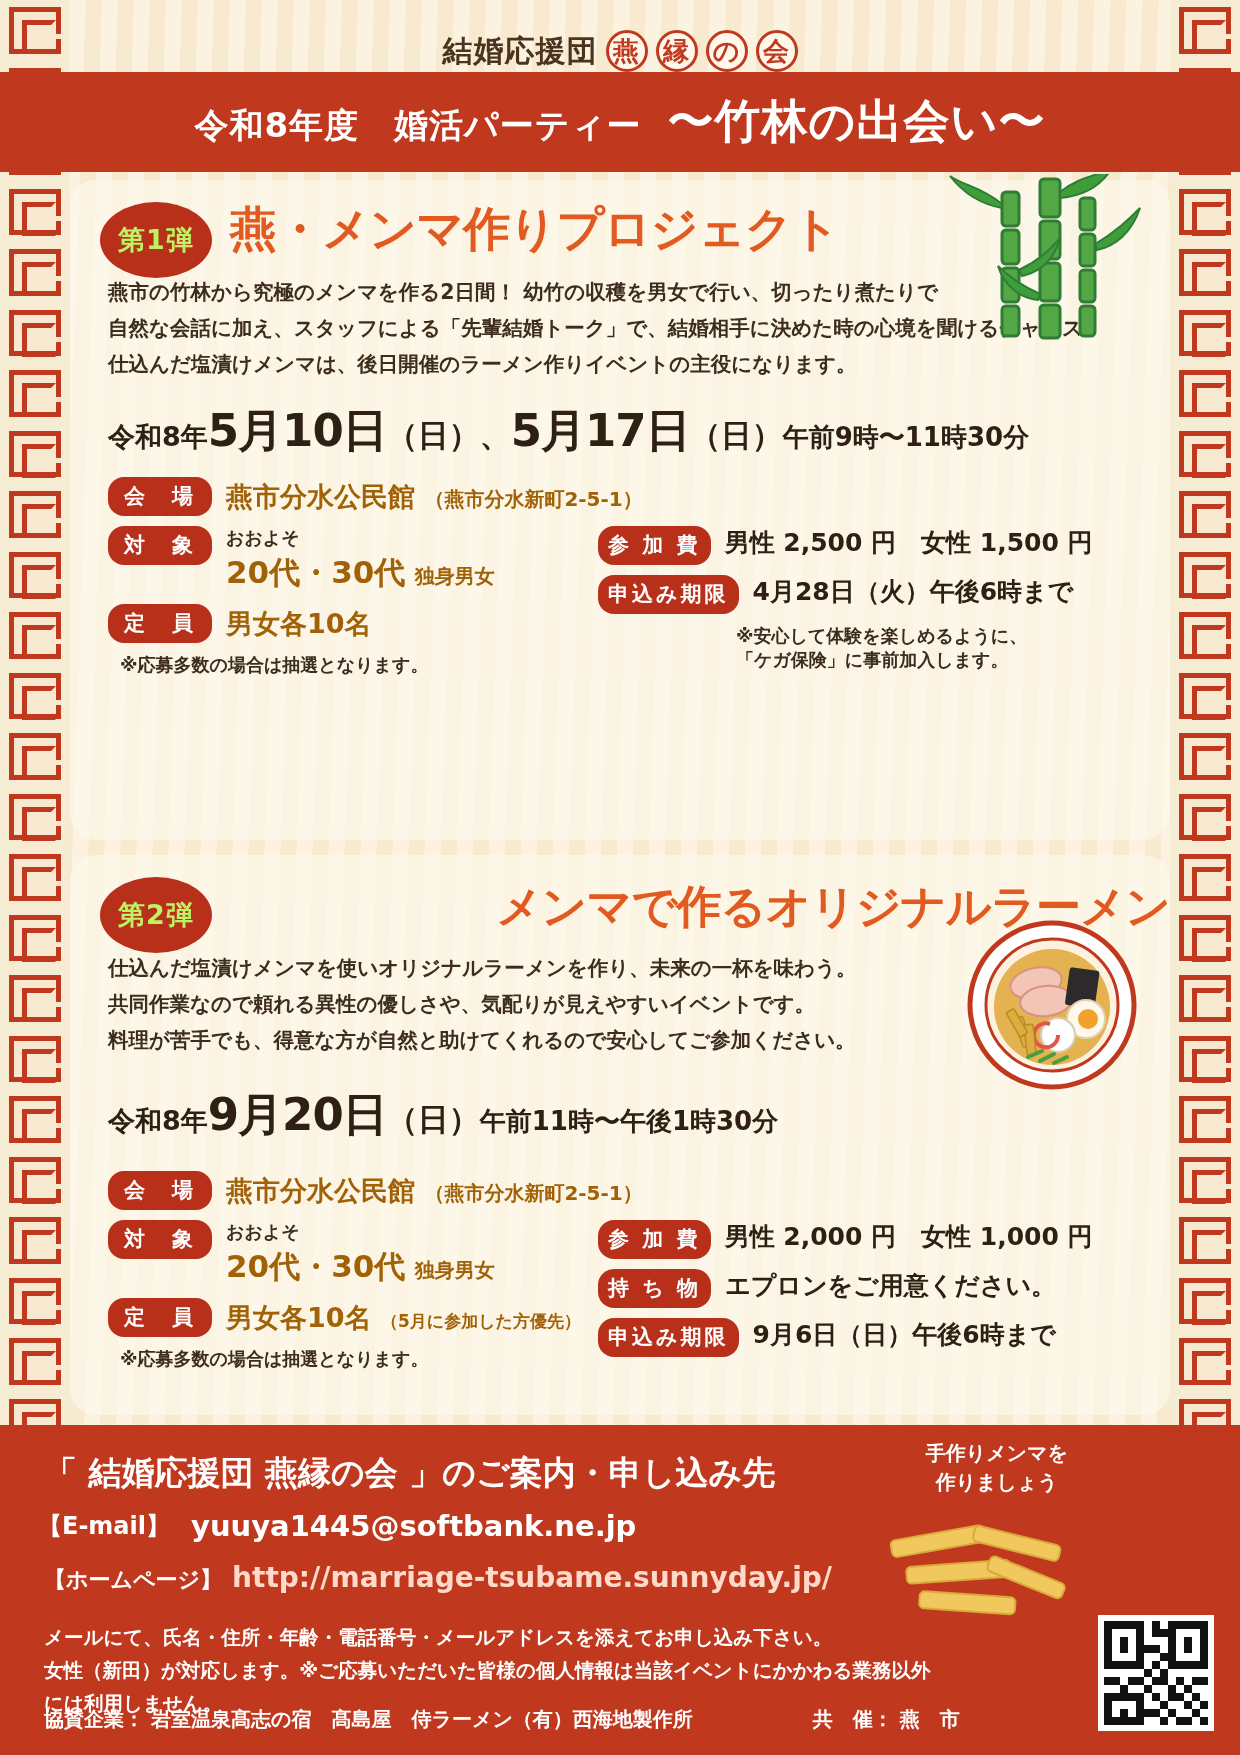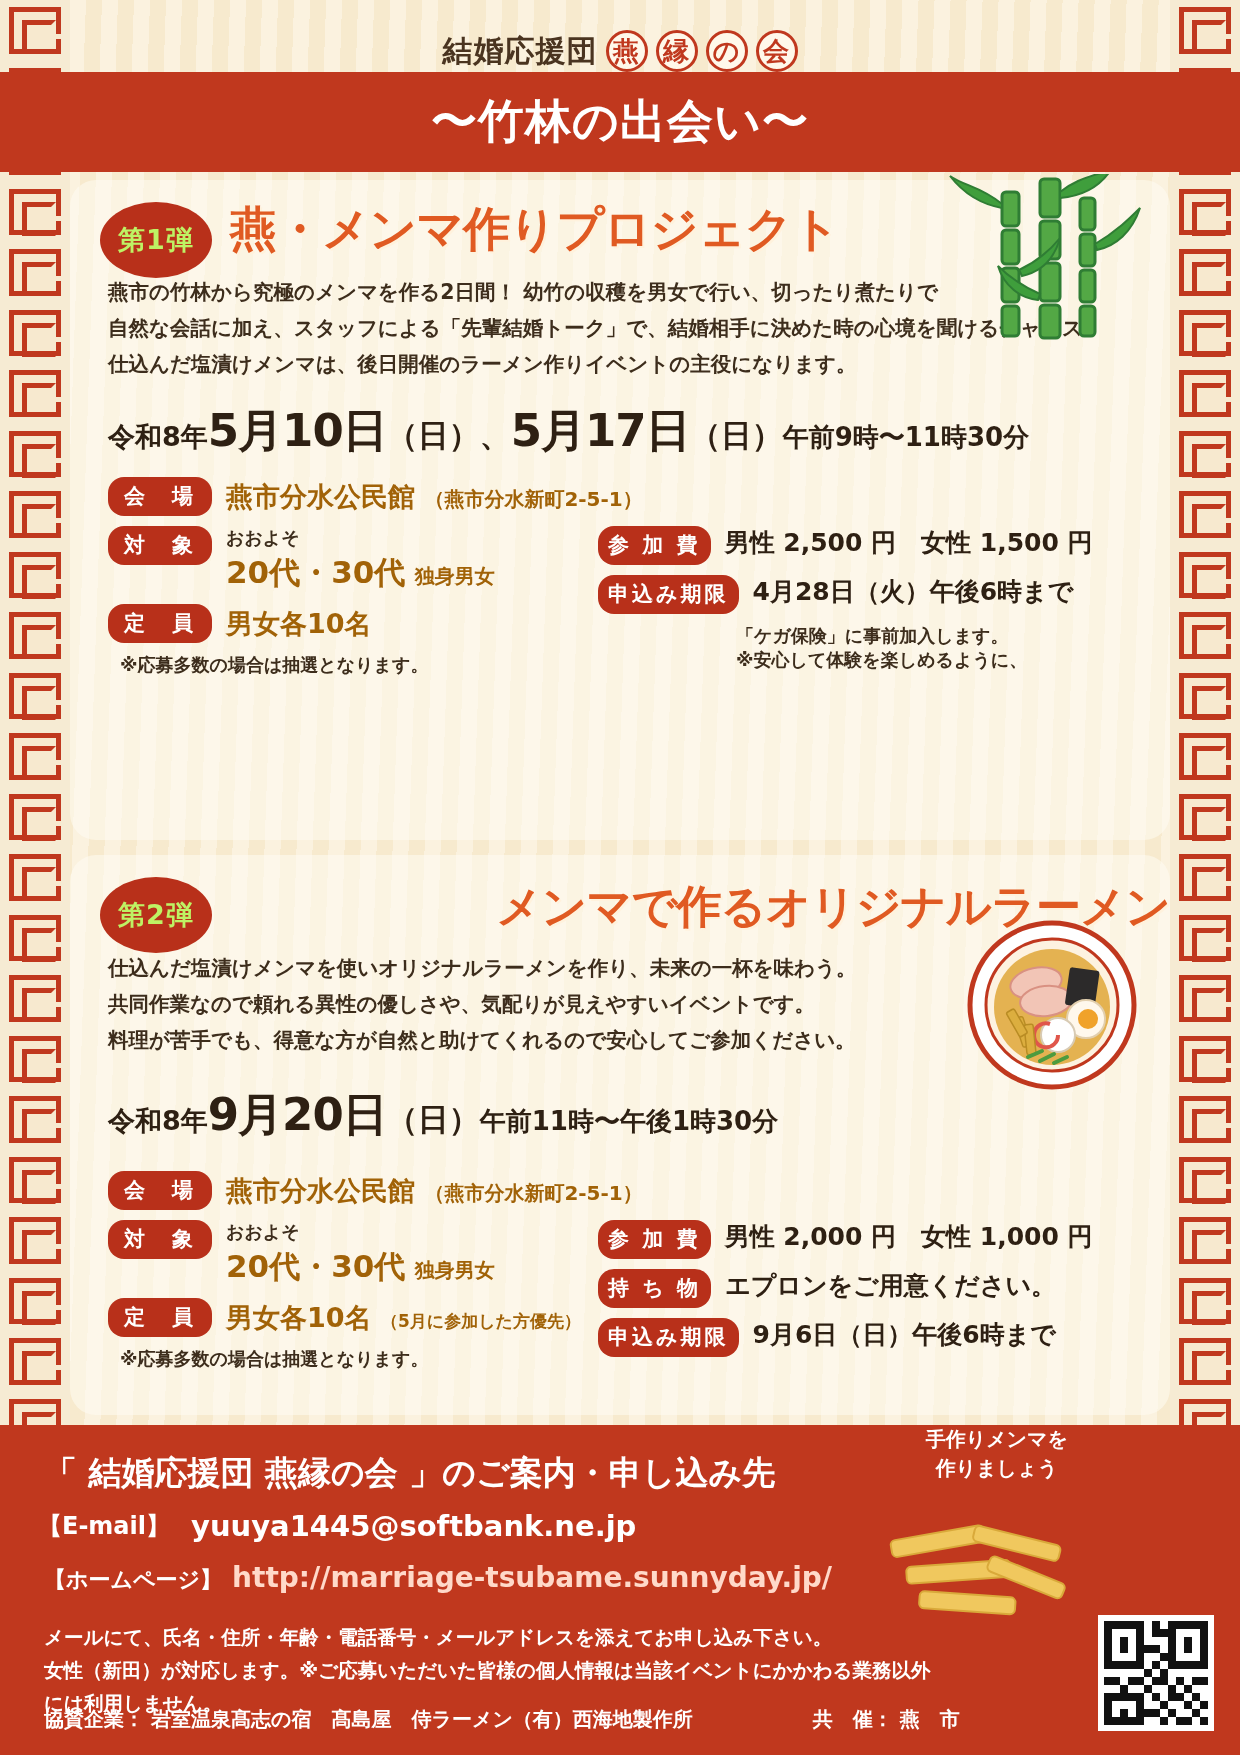--- a/index.html
+++ b/index.html
@@ -197,21 +197,21 @@
   .bt-note {
     position:absolute; left:44px; top:196px; right:300px;
     font-size:19.5px; font-weight:600; line-height:1.7;
   }
   .bt-spon {
     position:absolute; left:44px; bottom:22px;
     font-size:20px; font-weight:bold;
     display:flex; gap:120px; white-space:nowrap;
   }
   .menma-label {
-    position:absolute; right:172px; top:0;
+    position:absolute; right:172px; top:14px;
     text-align:center; font-size:20px; font-weight:bold; line-height:1.45;
     color:#fff;
   }
   .menma-ill {
     position:absolute; right:150px; top:76px; width:210px; height:130px;
   }
   .qr {
     position:absolute; right:26px; bottom:24px; width:116px; height:116px;
     background:#fff; padding:6px;
   }
@@ -297,20 +297,21 @@
       <span>結婚応援団</span>
       <span class="circ">燕</span>
       <span class="circ">縁</span>
       <span class="circ">の</span>
       <span class="circ">会</span>
     </div>
   </div>
 
   <div class="red-band">
     <div class="rb-text">
+      <span class="rb-small">令和8年度　婚活パーティー</span>
       <span class="rb-big">〜竹林の出会い〜</span>
     </div>
   </div>
 
   <div class="section sec1" style="height:660px;">
     <div class="sec-bg"></div>
 
     <div class="badge">第1弾</div>
 
     <svg class="bamboo" viewBox="0 0 220 170">
@@ -387,22 +388,22 @@
       <div class="col-r">
         <div class="row">
           <div class="tag">参 加 費</div>
           <div class="val-fee">男性 2,500 円　女性 1,500 円</div>
         </div>
         <div class="row">
           <div class="tag" style="min-width:124px;">申込み期限</div>
           <div class="val-fee">4月28日（火）午後6時まで</div>
         </div>
         <div class="subnote" style="margin-left:138px;">
+          <div>※安心して体験を楽しめるように、</div>
           <div>「ケガ保険」に事前加入します。</div>
-          <div>※安心して体験を楽しめるように、</div>
         </div>
       </div>
     </div>
   </div>
 
   <div class="section sec2" style="height:560px;">
     <div class="sec-bg"></div>
 
     <div class="badge">第2弾</div>
 

